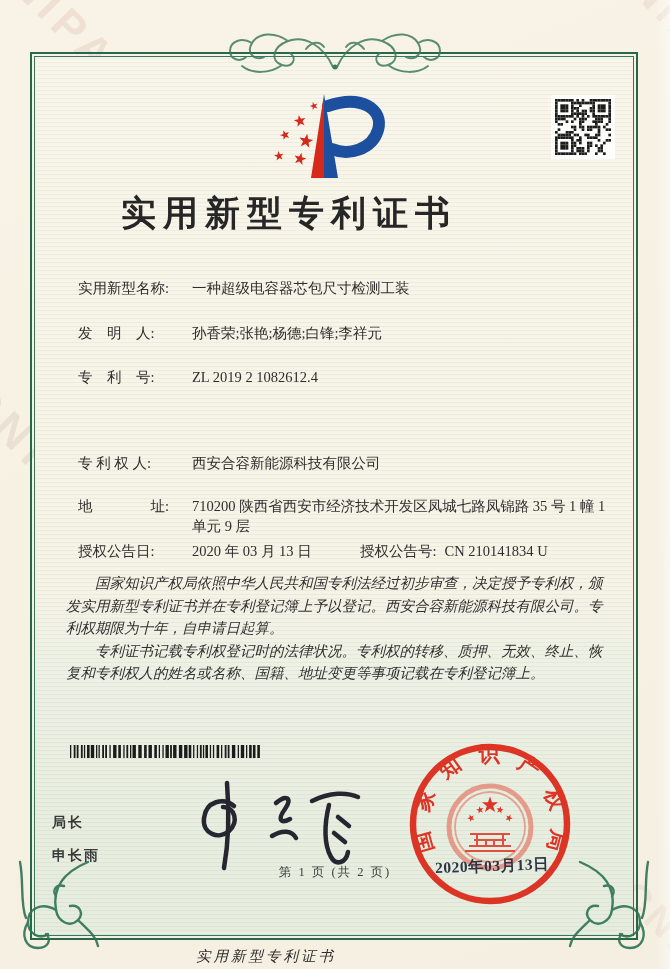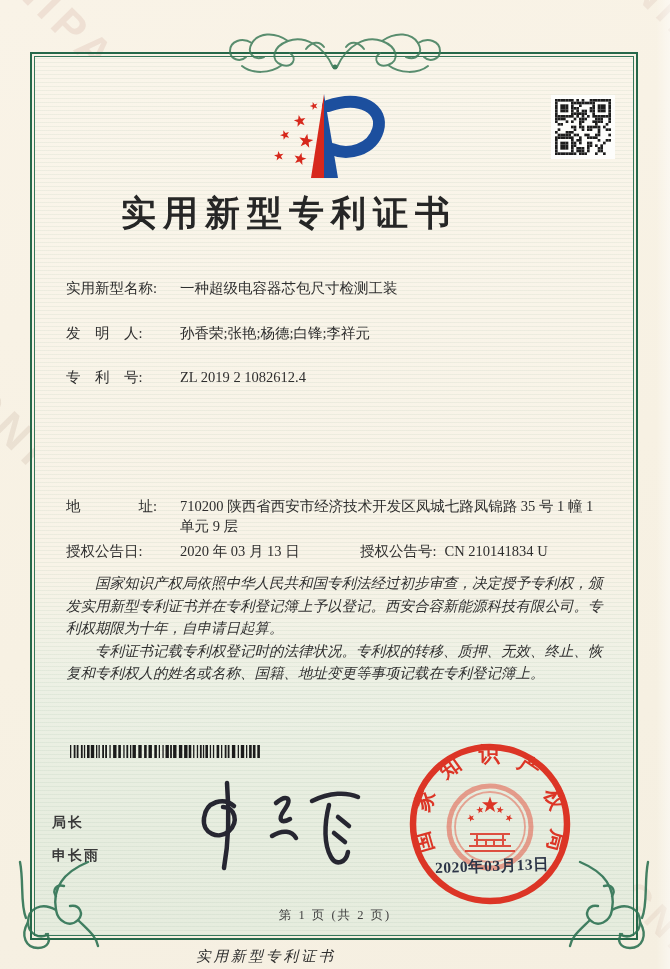--- a/index.html
+++ b/index.html
@@ -33,21 +33,21 @@
   
   .certno { position:absolute; left:66px; top:100px; font-size:15px; color:#3c3c3c; letter-spacing:1.5px; }
   .logo { position:absolute; left:262px; top:90px; }
   .qr { position:absolute; left:551px; top:95px; width:64px; height:64px; background:#fdfdfb; padding:4px; }
   .title {
     position:absolute; left:0; top:190px; width:578px; text-align:center;
     font-size:35px; font-weight:700; color:#262626; letter-spacing:7px;
   }
   
   .row { position:absolute; left:66px; width:548px; font-size:14.5px; color:#2e2e2e; line-height:20px; }
-  .row .lbl { display:inline-block; width:114px; vertical-align:top; }
+  .row .lbl { display:inline-block; width:114px; vertical-align:top;margin-left:12px; }
   .row .val { display:inline-block; width:420px; vertical-align:top; }
   .r1 { top:278px; } .r2 { top:323px; } .r3 { top:367px; }
   .r4 { top:409px; } .r5 { top:453px; } .r6 { top:496px; }
   .r7 { top:541px; }
   .grant2 { position:absolute; left:294px; top:0; white-space:nowrap; }
   .grant2 .lbl2 { margin-right:8px; }
   
   .paras {
     position:absolute; left:66px; top:572px; width:542px;
     font-size:14.5px; line-height:22.5px; color:#303030; font-style:italic;
@@ -60,21 +60,21 @@
     font-family:"Liberation Sans","DejaVu Sans",sans-serif;
     font-size:14px; font-weight:600; color:#3a3a3a; line-height:33px; letter-spacing:2px;
   }
   .signature { position:absolute; left:188px; top:776px; }
   .seal { position:absolute; left:407px; top:741px; opacity:0.94; }
   .seal-date {
     position:absolute; left:422px; top:856px; width:140px;
     font-size:15.5px; font-weight:700; color:#2c3547; letter-spacing:0.5px;
     transform:rotate(-2deg); text-align:center; white-space:nowrap;
   }
-  .pagenum { position:absolute; left:0; top:907px; width:670px; text-align:center; font-size:12.5px; color:#3f3f3f; letter-spacing:2px; }
+  .pagenum { position:absolute; left:0; top:864px; width:670px; text-align:center; font-size:12.5px; color:#3f3f3f; letter-spacing:2px; }
   .contnote { position:absolute; left:196px; top:947px; font-size:14.5px; font-style:italic; color:#2e2e2e; letter-spacing:3px; }
   
   .orn-top { position:absolute; left:220px; top:27px; }
   .orn-bl { position:absolute; left:12px; top:856px; }
   .orn-br { position:absolute; left:568px; top:856px; transform:scaleX(-1); }
   .edge-right { position:absolute; right:0; top:0; width:14px; height:969px;
     background:linear-gradient(90deg, rgba(255,255,255,0) 0%, rgba(255,255,255,0.45) 100%); }
 </style>
 </head>
 <body>
@@ -379,20 +379,23 @@
 
   <div class="row r1">
     <span class="lbl">实用新型名称:</span><span class="val">一种超级电容器芯包尺寸检测工装</span>
   </div>
   <div class="row r2">
     <span class="lbl">发　明　人:</span><span class="val">孙香荣;张艳;杨德;白锋;李祥元</span>
   </div>
   <div class="row r3">
     <span class="lbl">专　利　号:</span><span class="val">ZL 2019 2 1082612.4</span>
   </div>
+  <div class="row r5">
+    <span class="lbl">专 利 权 人:</span><span class="val">西安合容新能源科技有限公司</span>
+  </div>
   <div class="row r6">
     <span class="lbl">地　　　　址:</span><span class="val">710200 陕西省西安市经济技术开发区凤城七路凤锦路 35 号 1 幢 1 单元 9 层</span>
   </div>
   <div class="row r7" style="position:absolute;">
     <span class="lbl">授权公告日:</span><span>2020 年 03 月 13 日</span>
     <span class="grant2">
       <span class="lbl2">授权公告号:</span><span>CN 210141834 U</span>
     </span>
   </div>
 

